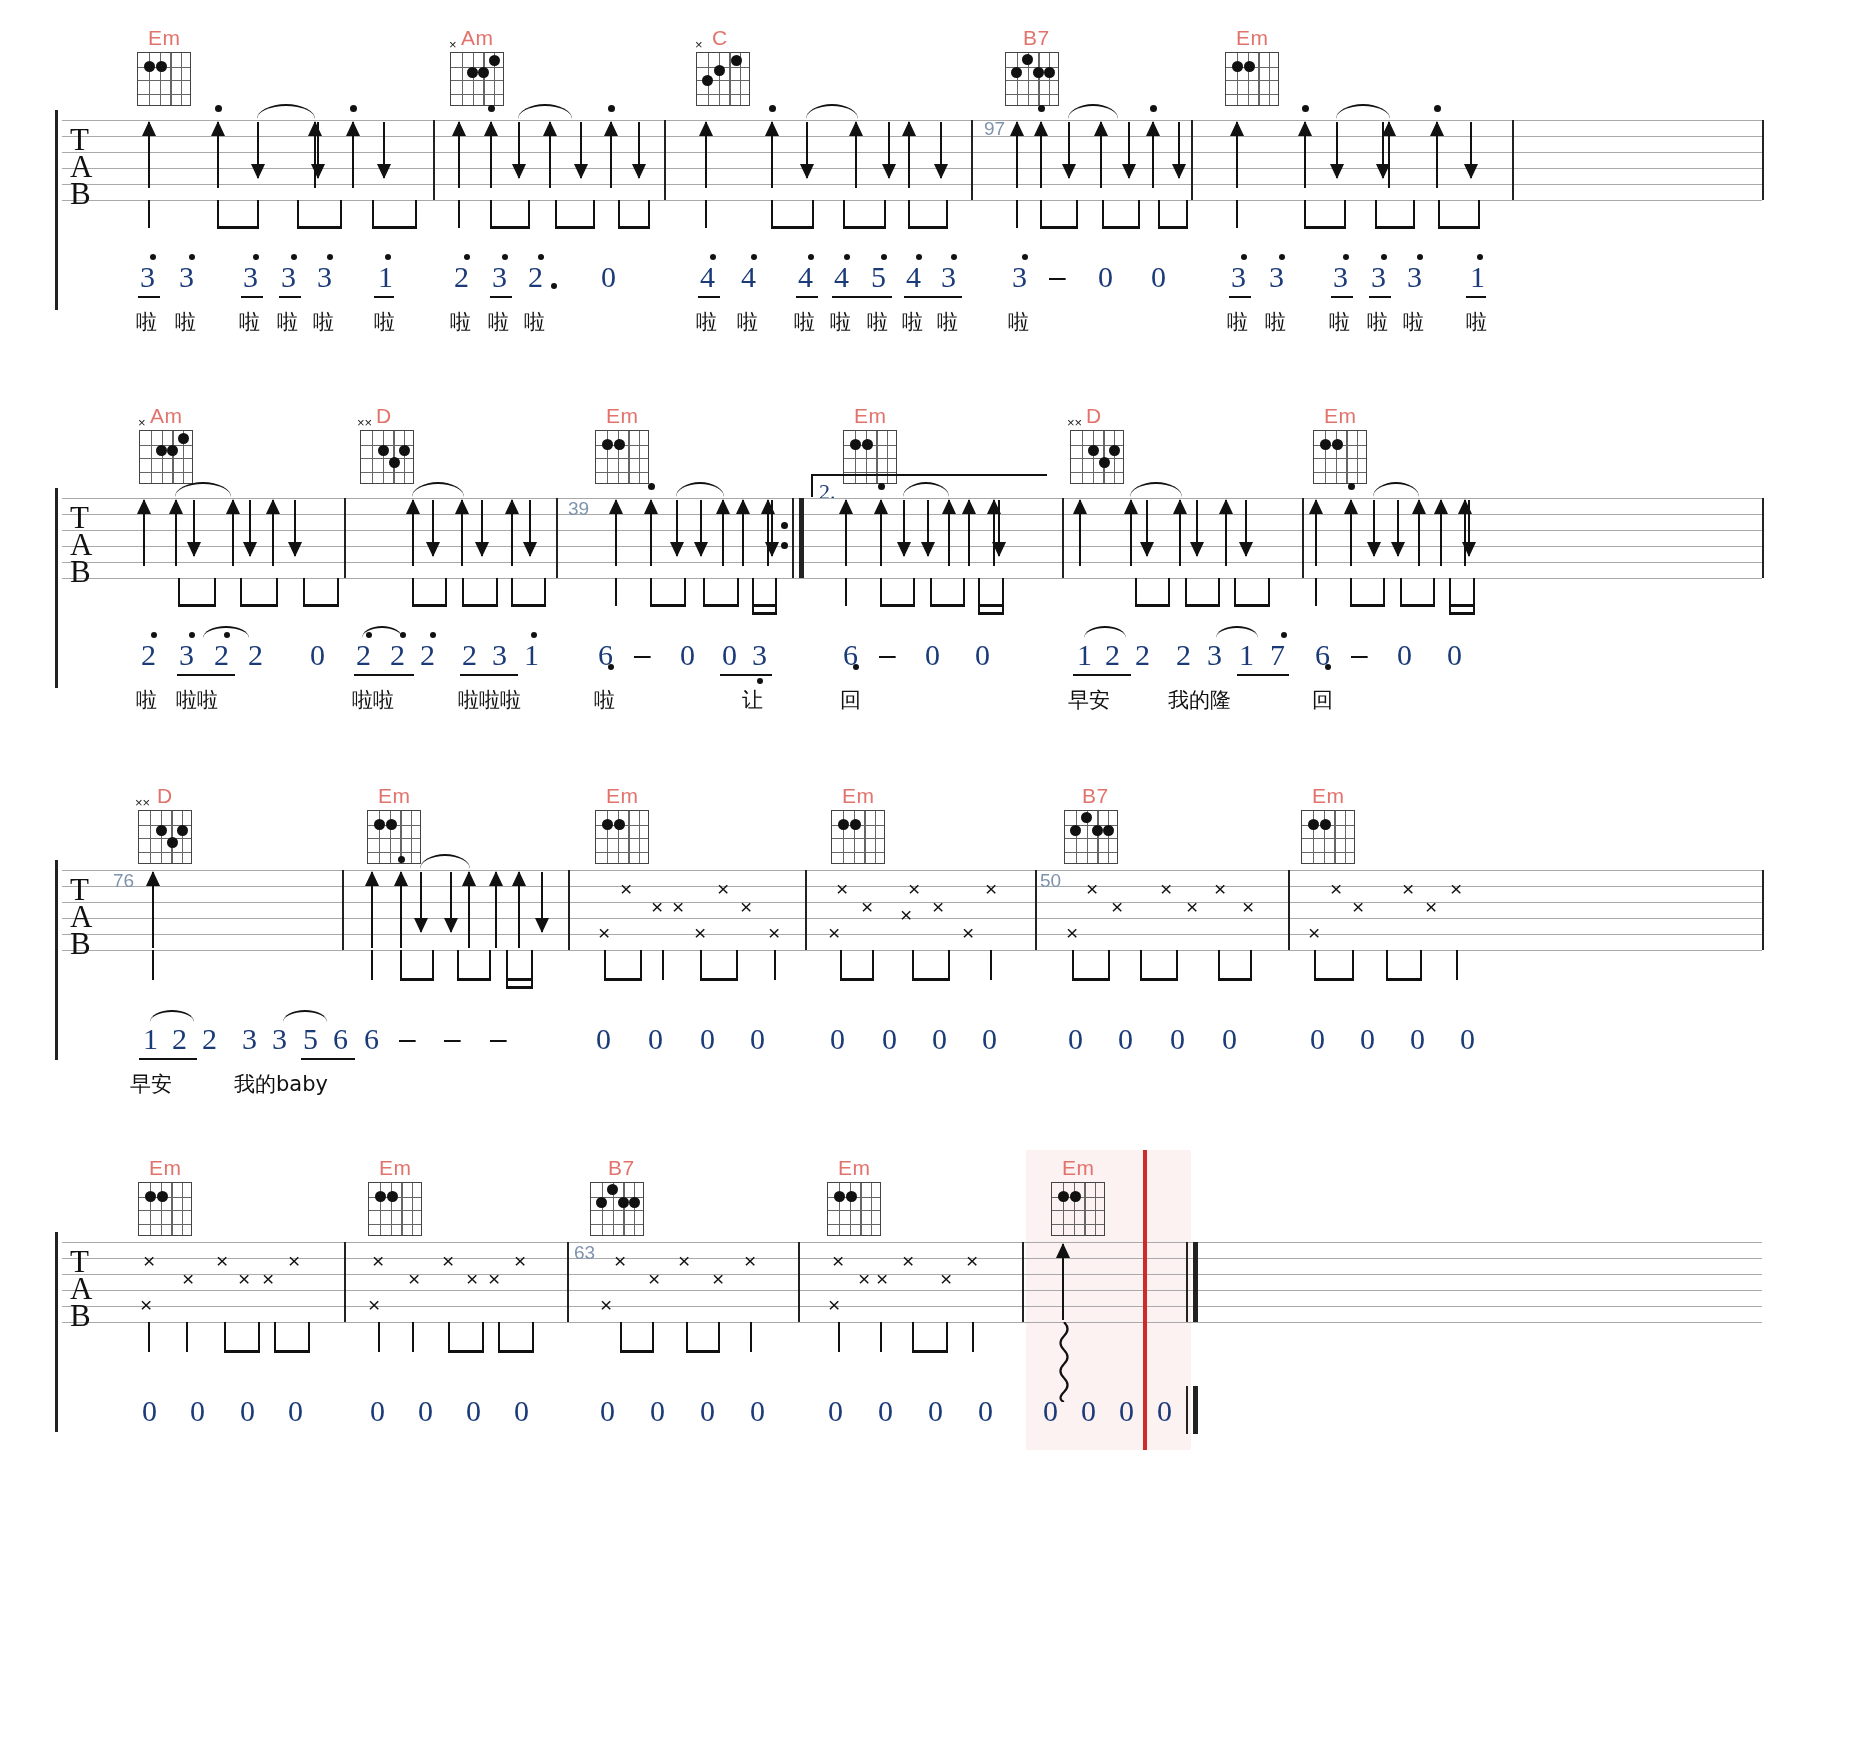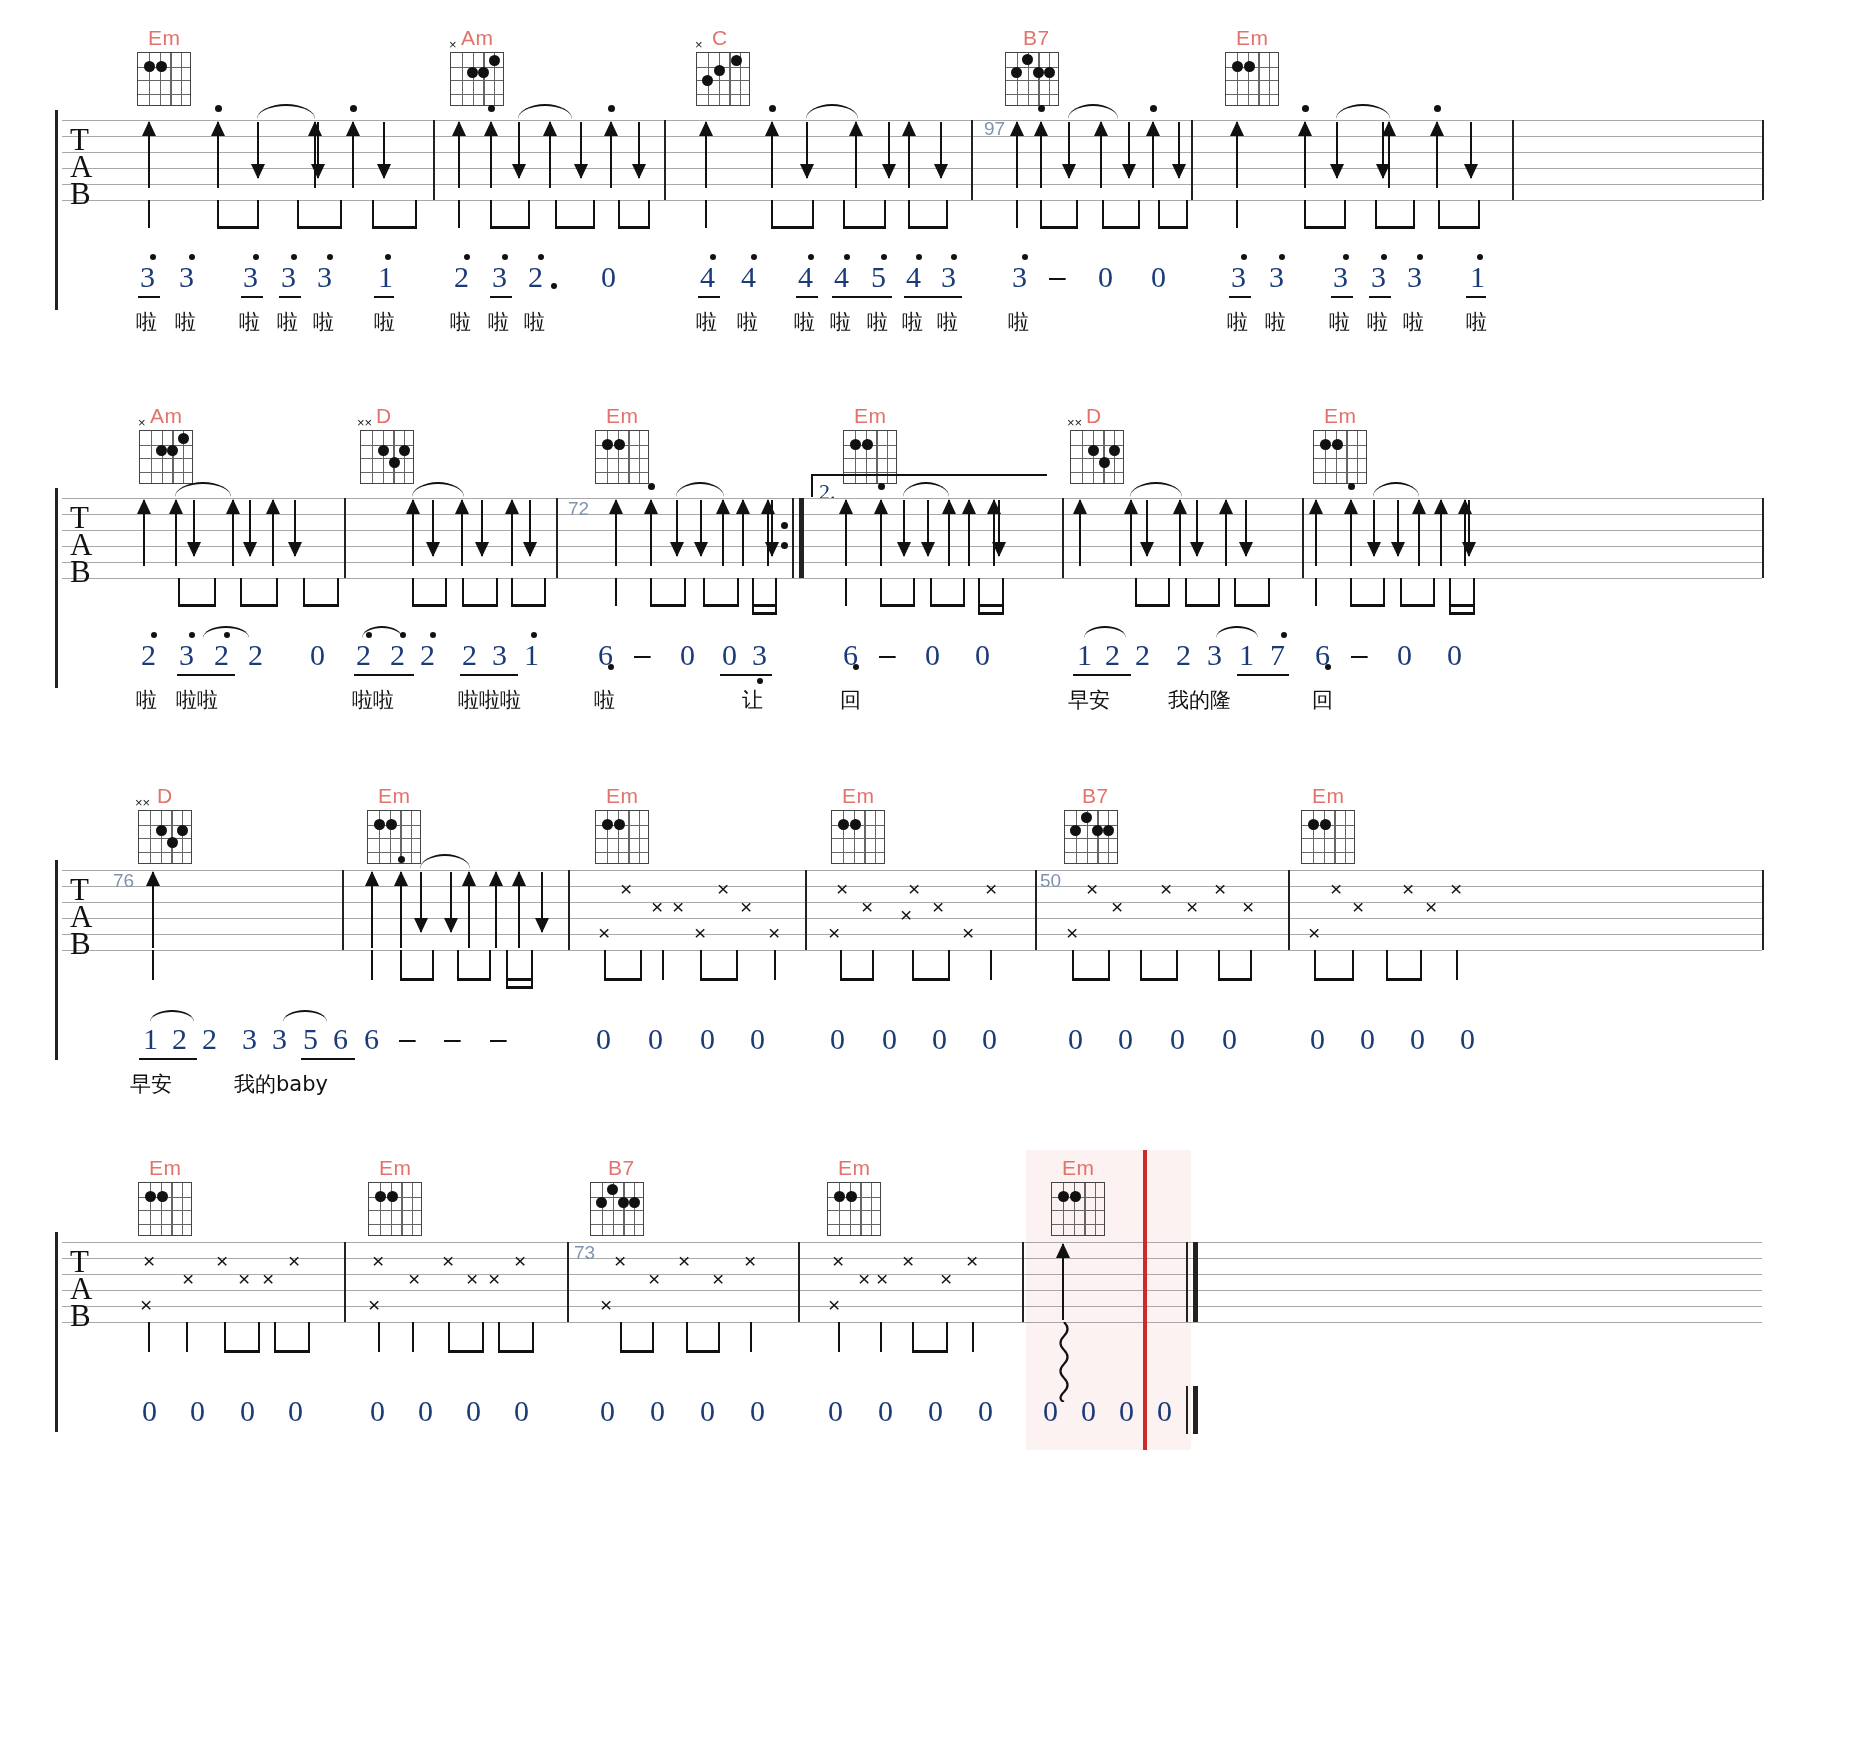--- a/index.html
+++ b/index.html
@@ -483,21 +483,21 @@
     <div class="ln"></div>
         <div class="ln"></div>
         <div class="ln"></div>
         <div class="ln"></div>
         <div class="ln"></div>
         <div class="ln"></div>
   </div>
   <div class="sysbar" style="left:55px;top:110px;height:200px;"></div>
   <div class="tabword" style="left:70px;top:126px;">T<br>A<br>B</div>
 
-  <div class="measno" style="left:568px;top:120px;">72</div>
+  <div class="measno" style="left:568px;top:120px;">39</div>
 
   <div class="barline" style="left:344px;top:120px;height:80px;"></div>
   <div class="barline" style="left:556px;top:120px;height:80px;"></div>
 
   <div class="barline" style="left:792px;top:120px;height:80px;"></div>
   <div class="barline thick" style="left:799px;top:120px;height:80px;"></div>
   <div class="rptdot" style="left:781px;top:144px;"></div>
   <div class="rptdot" style="left:781px;top:164px;"></div>
   <div class="barline" style="left:1062px;top:120px;height:80px;"></div>
   <div class="barline" style="left:1302px;top:120px;height:80px;"></div>
@@ -1002,21 +1002,21 @@
     <div class="ln"></div>
         <div class="ln"></div>
         <div class="ln"></div>
         <div class="ln"></div>
         <div class="ln"></div>
         <div class="ln"></div>
   </div>
   <div class="sysbar" style="left:55px;top:102px;height:200px;"></div>
   <div class="tabword" style="left:70px;top:118px;">T<br>A<br>B</div>
 
-  <div class="measno" style="left:574px;top:112px;">73</div>
+  <div class="measno" style="left:574px;top:112px;">63</div>
 
   <div class="barline" style="left:344px;top:112px;height:80px;"></div>
   <div class="barline" style="left:567px;top:112px;height:80px;"></div>
   <div class="barline" style="left:798px;top:112px;height:80px;"></div>
   <div class="barline" style="left:1022px;top:112px;height:80px;"></div>
 
   <div class="barline" style="left:1186px;top:112px;height:80px;"></div>
   <div class="barline thick" style="left:1193px;top:112px;height:80px;"></div>
 
   <div class="cursor" style="left:1143px;top:20px;height:300px;"></div>

